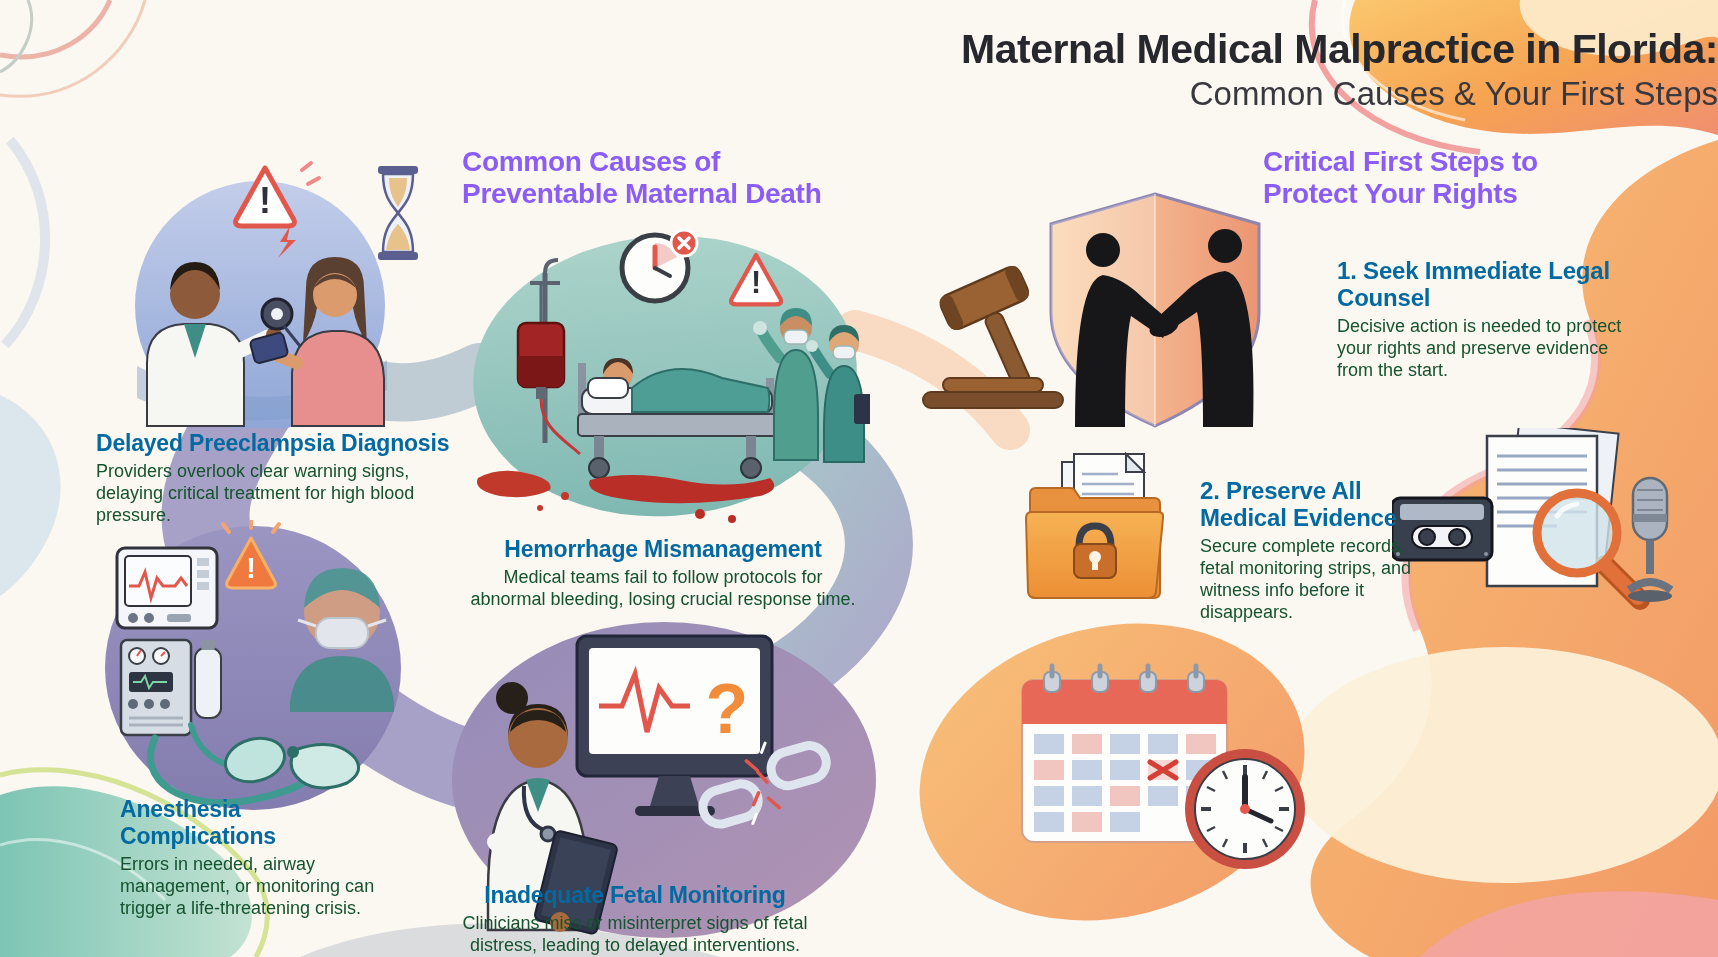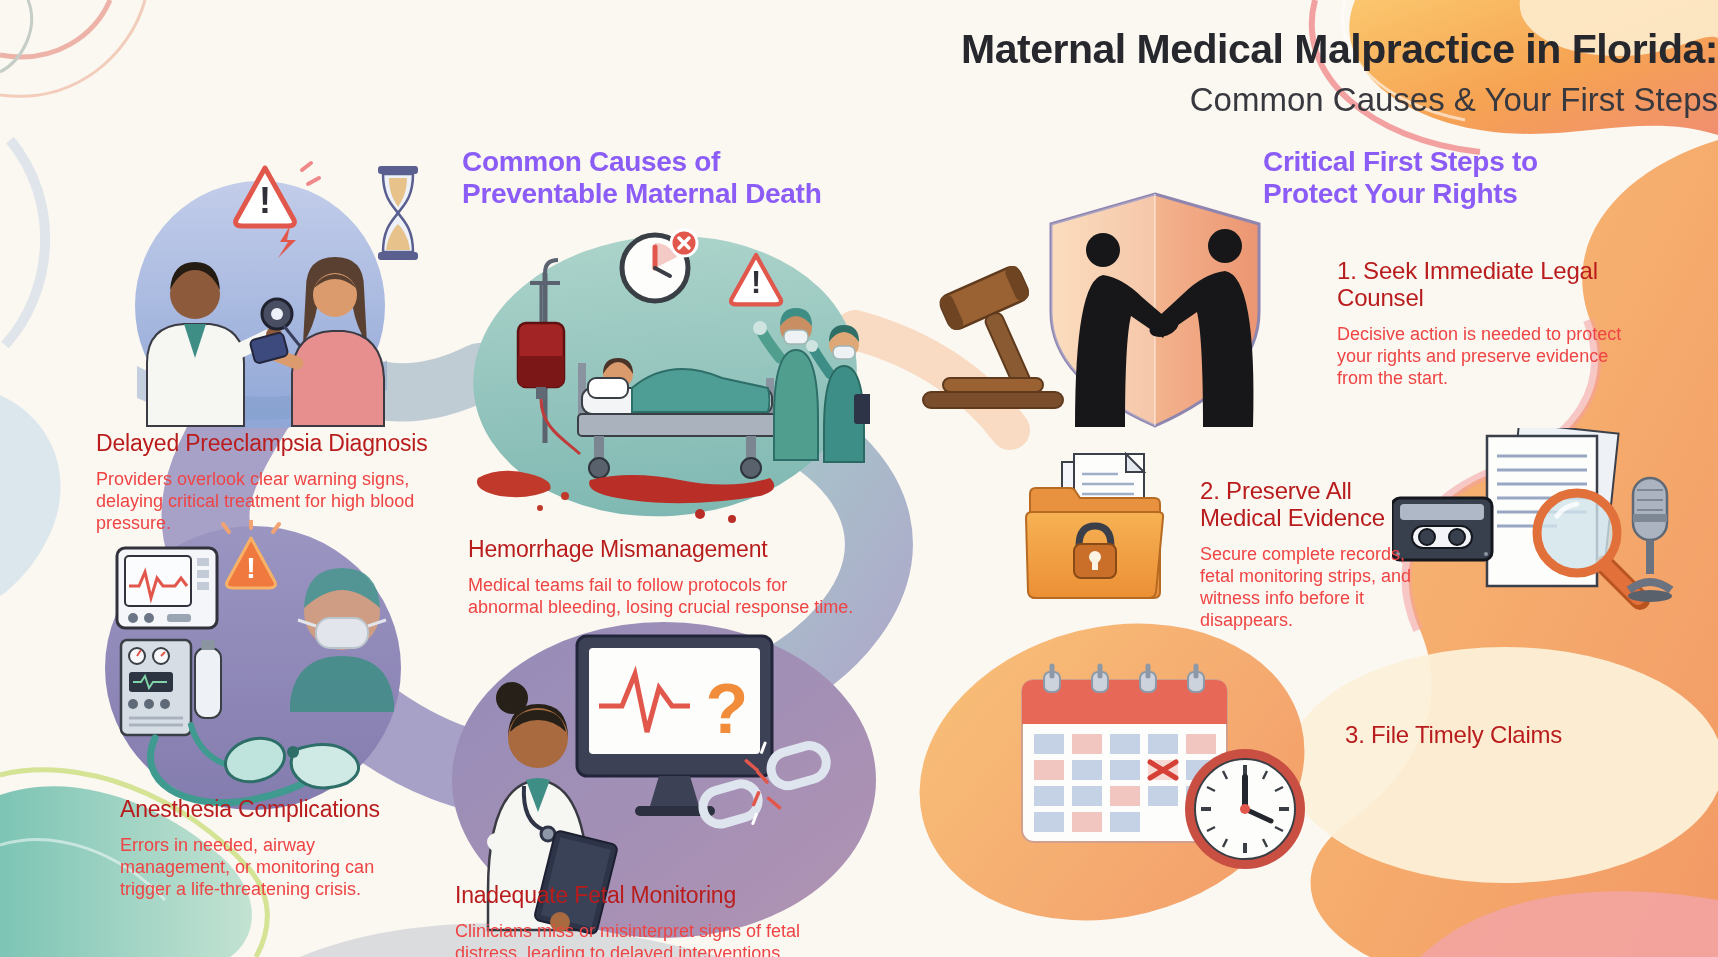--- a/index.html
+++ b/index.html
@@ -4,27 +4,27 @@
 <style>
   *{margin:0;padding:0;box-sizing:border-box}
   body{background:#e9e4de}
   .canvas{position:relative;width:1718px;height:957px;overflow:hidden;
           background:#fbf7f1;font-family:"Liberation Sans",sans-serif;color:#26262e}
   .bg{position:absolute;left:0;top:0;width:100%;height:100%}
   .cluster{position:absolute}
   .cluster svg{display:block;width:100%;height:100%}
   .headline{position:absolute;top:26px;left:0;width:100%;text-align:right;z-index:5}
   .headline .t{font-size:41px;font-weight:700;letter-spacing:-0.5px;color:#27272e}
-  .headline .s{font-size:33px;font-weight:400;margin-top:8px;color:#38383f}
+  .headline .s{font-size:33px;font-weight:400;margin-top:2px;color:#38383f}
   .sec-h{position:absolute;font-size:28px;font-weight:700;line-height:1.15;
          letter-spacing:-0.3px;color:#8b5cf6;z-index:5}
   .tb{position:absolute;z-index:5}
-  .tb h3{font-size:23px;font-weight:400;letter-spacing:-0.2px;color:#b91c1c}
-  .tb p{font-size:18px;line-height:1.22;margin-top:12px;color:#ef4444}
-  .tb.center{}
+  .tb h3{font-size:23px;font-weight:700;letter-spacing:-0.2px;color:#0369a1}
+  .tb p{font-size:18px;line-height:1.22;margin-top:4px;color:#14532d}
+  .tb.center{text-align:center}
   .tb.step h3{font-size:24px;line-height:1.12}
   .tb.step p{font-size:18px}
 </style>
 </head>
 <body>
 
 <div class="canvas">
 
   <svg class="bg" viewBox="0 0 1718 957">
     <defs>
@@ -491,16 +491,15 @@
 
   <div class="tb step" style="left:1337px;top:258px;width:310px">
     <h3 style="width:290px">1. Seek Immediate Legal Counsel</h3>
     <p>Decisive action is needed to protect your rights and preserve evidence from the start.</p>
   </div>
   <div class="tb step" style="left:1200px;top:478px;width:232px">
     <h3 style="width:210px">2. Preserve All Medical Evidence</h3>
     <p>Secure complete records, fetal monitoring strips, and witness info before it disappears.</p>
   </div>
   <div class="tb step" style="left:1345px;top:722px;width:280px">
-    <h3>3. File Timely Claims</h3>
   </div>
 
 </div>
 
 </body></html>

